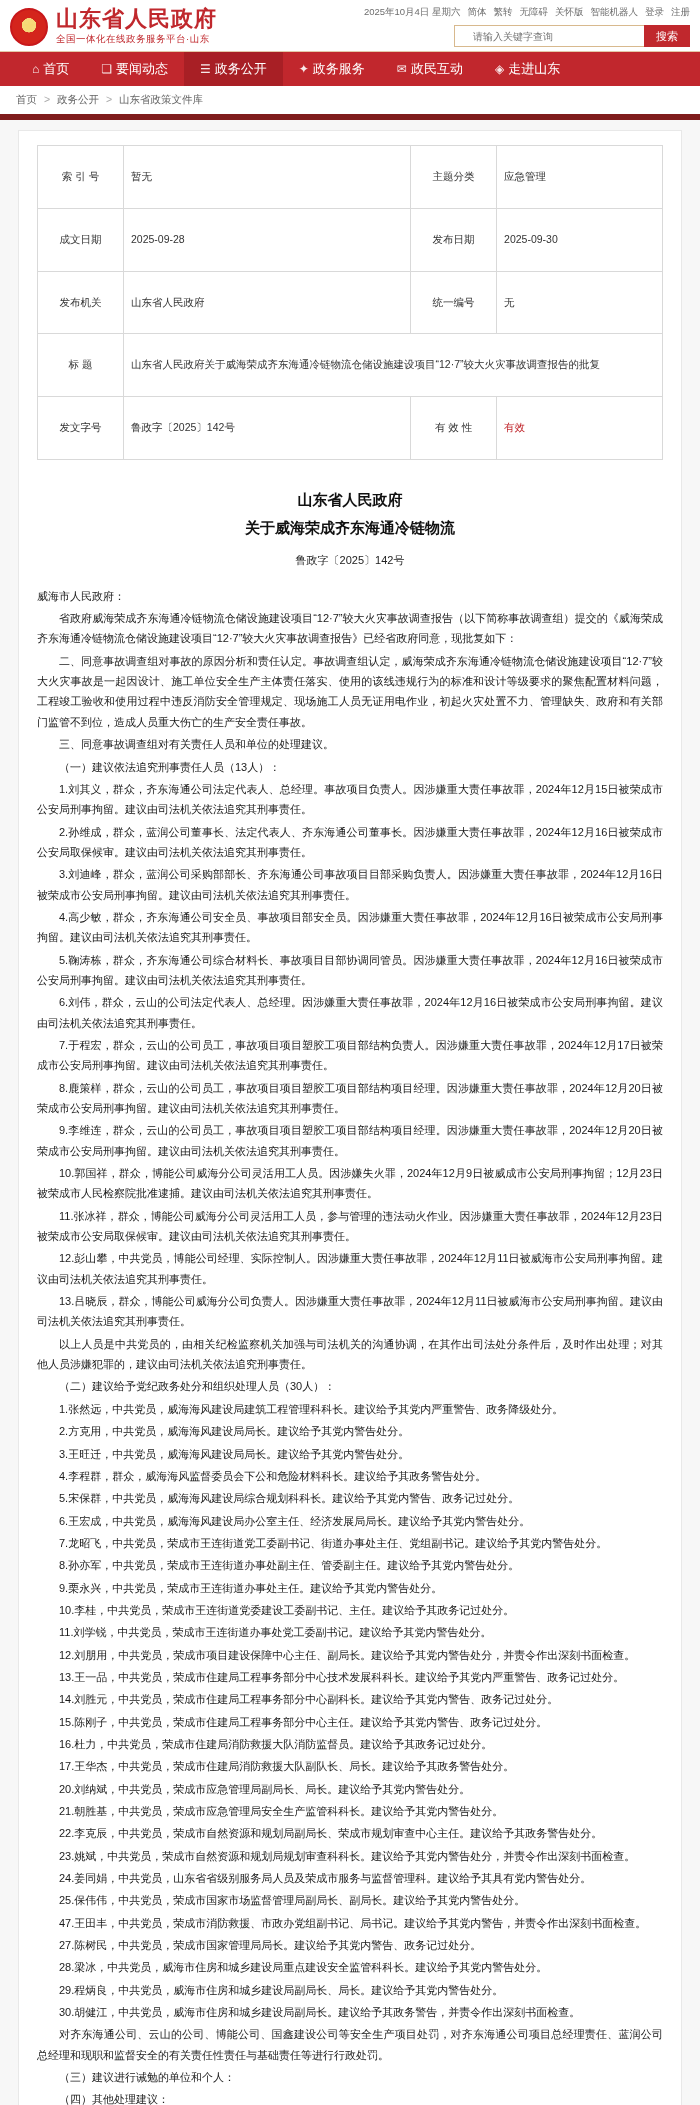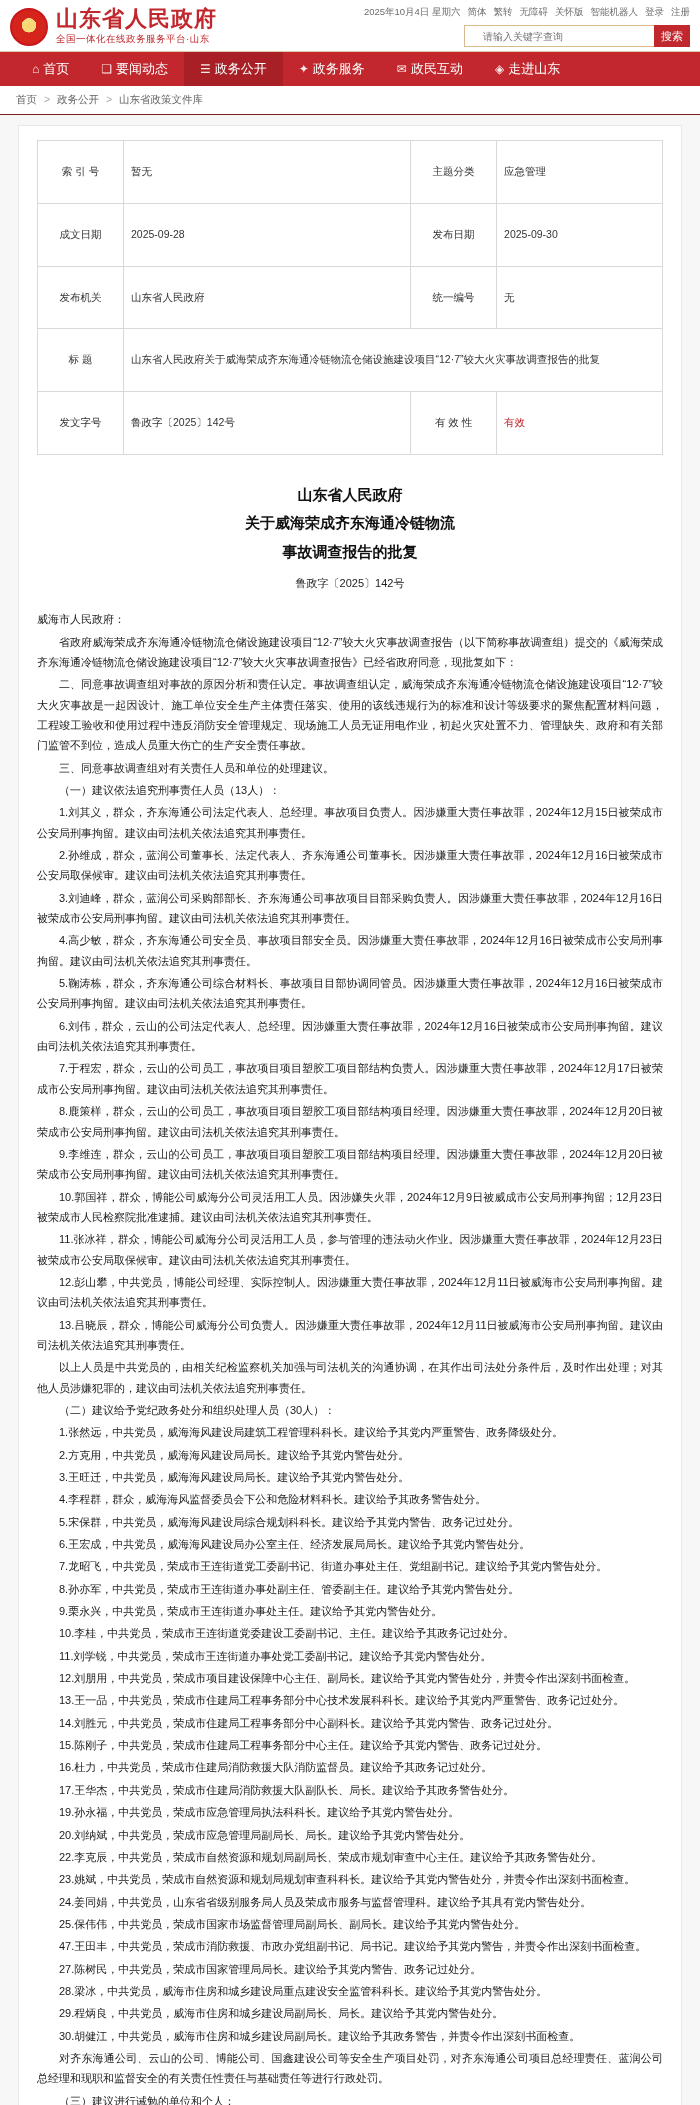--- a/index.html
+++ b/index.html
@@ -44,38 +44,38 @@
   }
   .top-meta span[data-name]{cursor:default;}
   .searchbox {
     margin-top:6px;display:flex;justify-content:flex-end;
   }
   .searchbox input {
     width:190px;height:22px;border:1px solid #d8b98e;border-right:none;
     padding:0 18px;font-size:10px;outline:none;color:#999;background:#fff;
   }
   .searchbox button {
-    height:22px;width:36px;border:none;background:#c0282d;color:#fff;font-size:11px;cursor:pointer;
+    height:22px;width:46px;border:none;background:#c0282d;color:#fff;font-size:11px;cursor:pointer;
   }
   
   .nav {
     background:#c1272d;
     display:flex;align-items:center;
     height:34px;padding:0 16px;
     color:#fff;font-size:13px;
   }
   .nav-item {
     display:flex;align-items:center;gap:4px;
     padding:0 16px;height:34px;line-height:34px;cursor:pointer;white-space:nowrap;
   }
   .nav-item.active { background:#a81f25; }
   .nav-ico { font-size:12px;opacity:.9; }
   
   .crumb {
-    background:#fff;border-bottom:1px solid #7f1d1d;
+    background:#fff;border-bottom:6px solid #7f1d1d;
     padding:7px 16px;font-size:10.5px;color:#666;
   }
   .crumb a { color:#666;text-decoration:none;cursor:pointer; }
   .crumb .sep { margin:0 4px;color:#aaa; }
   
   .page {
     background:#f7f7f7;padding:10px 0 18px 0;
   }
   .card {
     width:664px;margin:0 auto;background:#fff;padding:14px 18px 24px 18px;
@@ -201,21 +201,20 @@
         <td class="val" data-name="meta-value-doc-number">鲁政字〔2025〕142号</td>
         <td class="lbl" data-name="meta-label-validity">有 效 性</td>
         <td class="val valid" data-name="status-badge">有效</td>
       </tr>
     </tbody>
       </table>
 
     <div class="doc-title" data-name="page-title">
       <div data-name="title-line-1">山东省人民政府</div>
       <div data-name="title-line-2">关于威海荣成齐东海通冷链物流</div>
-      <div data-name="title-line-4">事故调查报告的批复</div>
     </div>
     <div class="doc-num" data-name="document-number">鲁政字〔2025〕142号</div>
 
     <div class="content" data-name="document-content">
       <p data-name="salutation">威海市人民政府：</p>
       <p class="indent" data-name="paragraph">省政府威海荣成齐东海通冷链物流仓储设施建设项目“12·7”较大火灾事故调查报告（以下简称事故调查组）提交的《威海荣成齐东海通冷链物流仓储设施建设项目“12·7”较大火灾事故调查报告》已经省政府同意，现批复如下：</p>
       <p class="indent" data-name="paragraph">二、同意事故调查组对事故的原因分析和责任认定。事故调查组认定，威海荣成齐东海通冷链物流仓储设施建设项目“12·7”较大火灾事故是一起因设计、施工单位安全生产主体责任落实、使用的该线违规行为的标准和设计等级要求的聚焦配置材料问题，工程竣工验收和使用过程中违反消防安全管理规定、现场施工人员无证用电作业，初起火灾处置不力、管理缺失、政府和有关部门监管不到位，造成人员重大伤亡的生产安全责任事故。</p>
       <p class="indent" data-name="paragraph">三、同意事故调查组对有关责任人员和单位的处理建议。</p>
 
       <p class="indent" data-name="section-heading-criminal">（一）建议依法追究刑事责任人员（13人）：</p>
@@ -245,22 +244,22 @@
       <p class="indent" data-name="list-item">8.孙亦军，中共党员，荣成市王连街道办事处副主任、管委副主任。建议给予其党内警告处分。</p>
       <p class="indent" data-name="list-item">9.栗永兴，中共党员，荣成市王连街道办事处主任。建议给予其党内警告处分。</p>
       <p class="indent" data-name="list-item">10.李桂，中共党员，荣成市王连街道党委建设工委副书记、主任。建议给予其政务记过处分。</p>
       <p class="indent" data-name="list-item">11.刘学锐，中共党员，荣成市王连街道办事处党工委副书记。建议给予其党内警告处分。</p>
       <p class="indent" data-name="list-item">12.刘朋用，中共党员，荣成市项目建设保障中心主任、副局长。建议给予其党内警告处分，并责令作出深刻书面检查。</p>
       <p class="indent" data-name="list-item">13.王一品，中共党员，荣成市住建局工程事务部分中心技术发展科科长。建议给予其党内严重警告、政务记过处分。</p>
       <p class="indent" data-name="list-item">14.刘胜元，中共党员，荣成市住建局工程事务部分中心副科长。建议给予其党内警告、政务记过处分。</p>
       <p class="indent" data-name="list-item">15.陈刚子，中共党员，荣成市住建局工程事务部分中心主任。建议给予其党内警告、政务记过处分。</p>
       <p class="indent" data-name="list-item">16.杜力，中共党员，荣成市住建局消防救援大队消防监督员。建议给予其政务记过处分。</p>
       <p class="indent" data-name="list-item">17.王华杰，中共党员，荣成市住建局消防救援大队副队长、局长。建议给予其政务警告处分。</p>
-      <p class="indent" data-name="list-item">19.孙永福，中共党员，荣成市应急管理局执法科科长。建议给予其党内警告处分。</p>
       <p class="indent" data-name="list-item">20.刘纳斌，中共党员，荣成市应急管理局副局长、局长。建议给予其党内警告处分。</p>
+      <p class="indent" data-name="list-item">21.朝胜基，中共党员，荣成市应急管理局安全生产监管科科长。建议给予其党内警告处分。</p>
       <p class="indent" data-name="list-item">22.李克辰，中共党员，荣成市自然资源和规划局副局长、荣成市规划审查中心主任。建议给予其政务警告处分。</p>
       <p class="indent" data-name="list-item">23.姚斌，中共党员，荣成市自然资源和规划局规划审查科科长。建议给予其党内警告处分，并责令作出深刻书面检查。</p>
       <p class="indent" data-name="list-item">24.姜同娟，中共党员，山东省省级别服务局人员及荣成市服务与监督管理科。建议给予其具有党内警告处分。</p>
       <p class="indent" data-name="list-item">25.保伟伟，中共党员，荣成市国家市场监督管理局副局长、副局长。建议给予其党内警告处分。</p>
       <p class="indent" data-name="list-item">47.王田丰，中共党员，荣成市消防救援、市政办党组副书记、局书记。建议给予其党内警告，并责令作出深刻书面检查。</p>
       <p class="indent" data-name="list-item">27.陈树民，中共党员，荣成市国家管理局局长。建议给予其党内警告、政务记过处分。</p>
       <p class="indent" data-name="list-item">28.梁冰，中共党员，威海市住房和城乡建设局重点建设安全监管科科长。建议给予其党内警告处分。</p>
       <p class="indent" data-name="list-item">29.程炳良，中共党员，威海市住房和城乡建设局副局长、局长。建议给予其党内警告处分。</p>
       <p class="indent" data-name="list-item">30.胡健江，中共党员，威海市住房和城乡建设局副局长。建议给予其政务警告，并责令作出深刻书面检查。</p>
 

